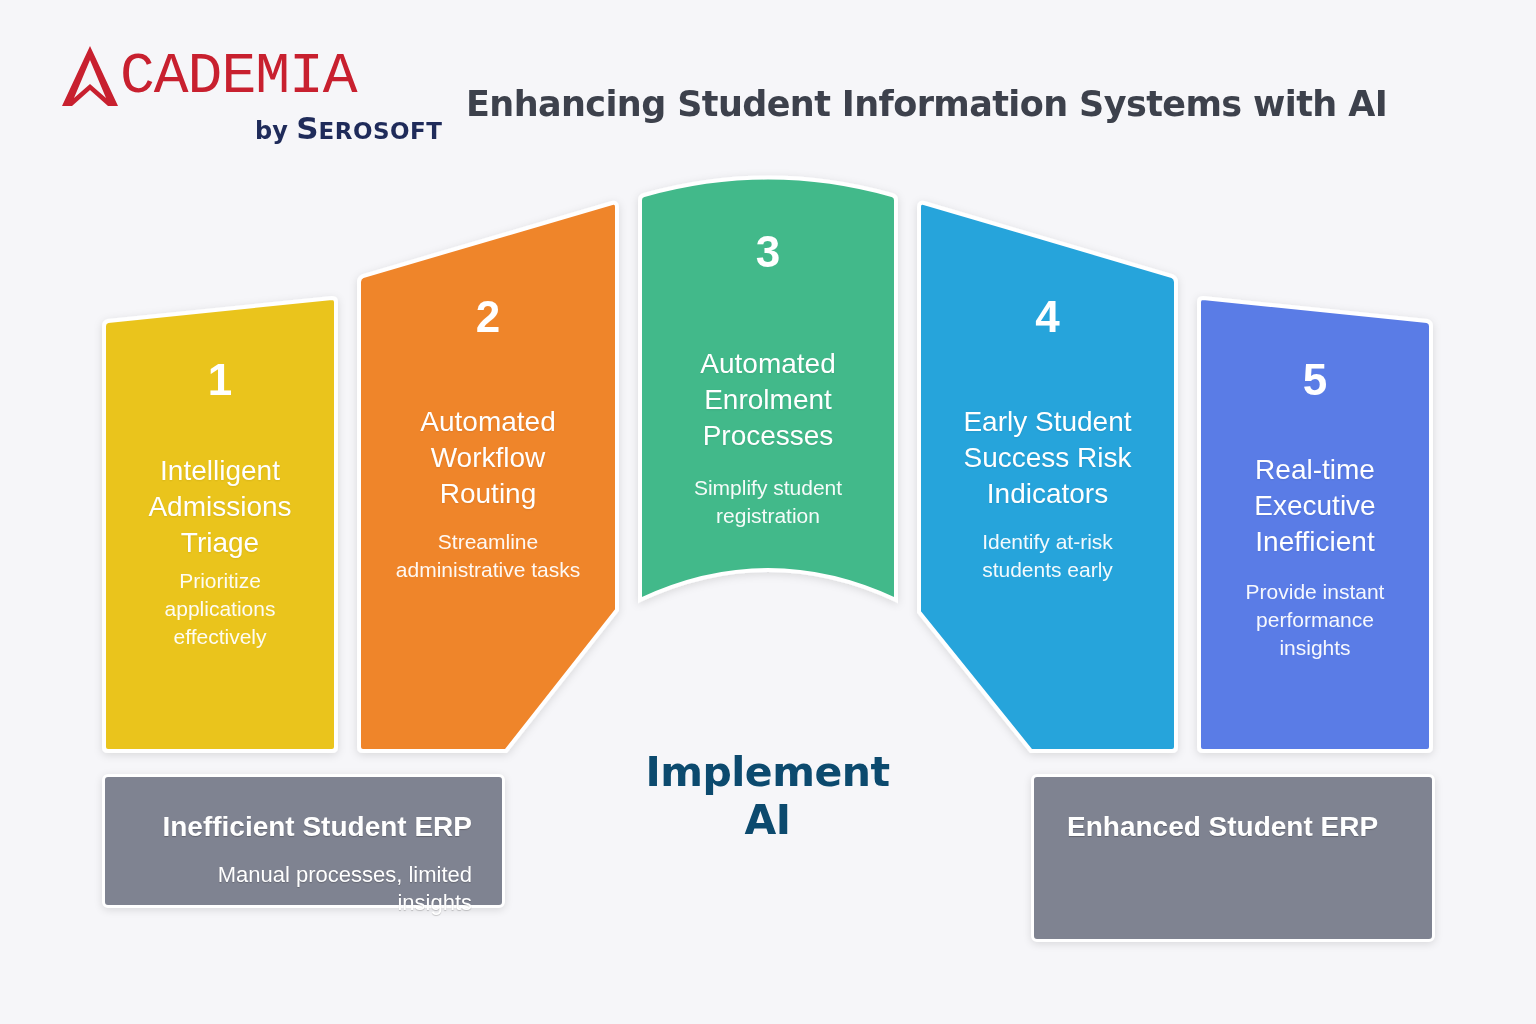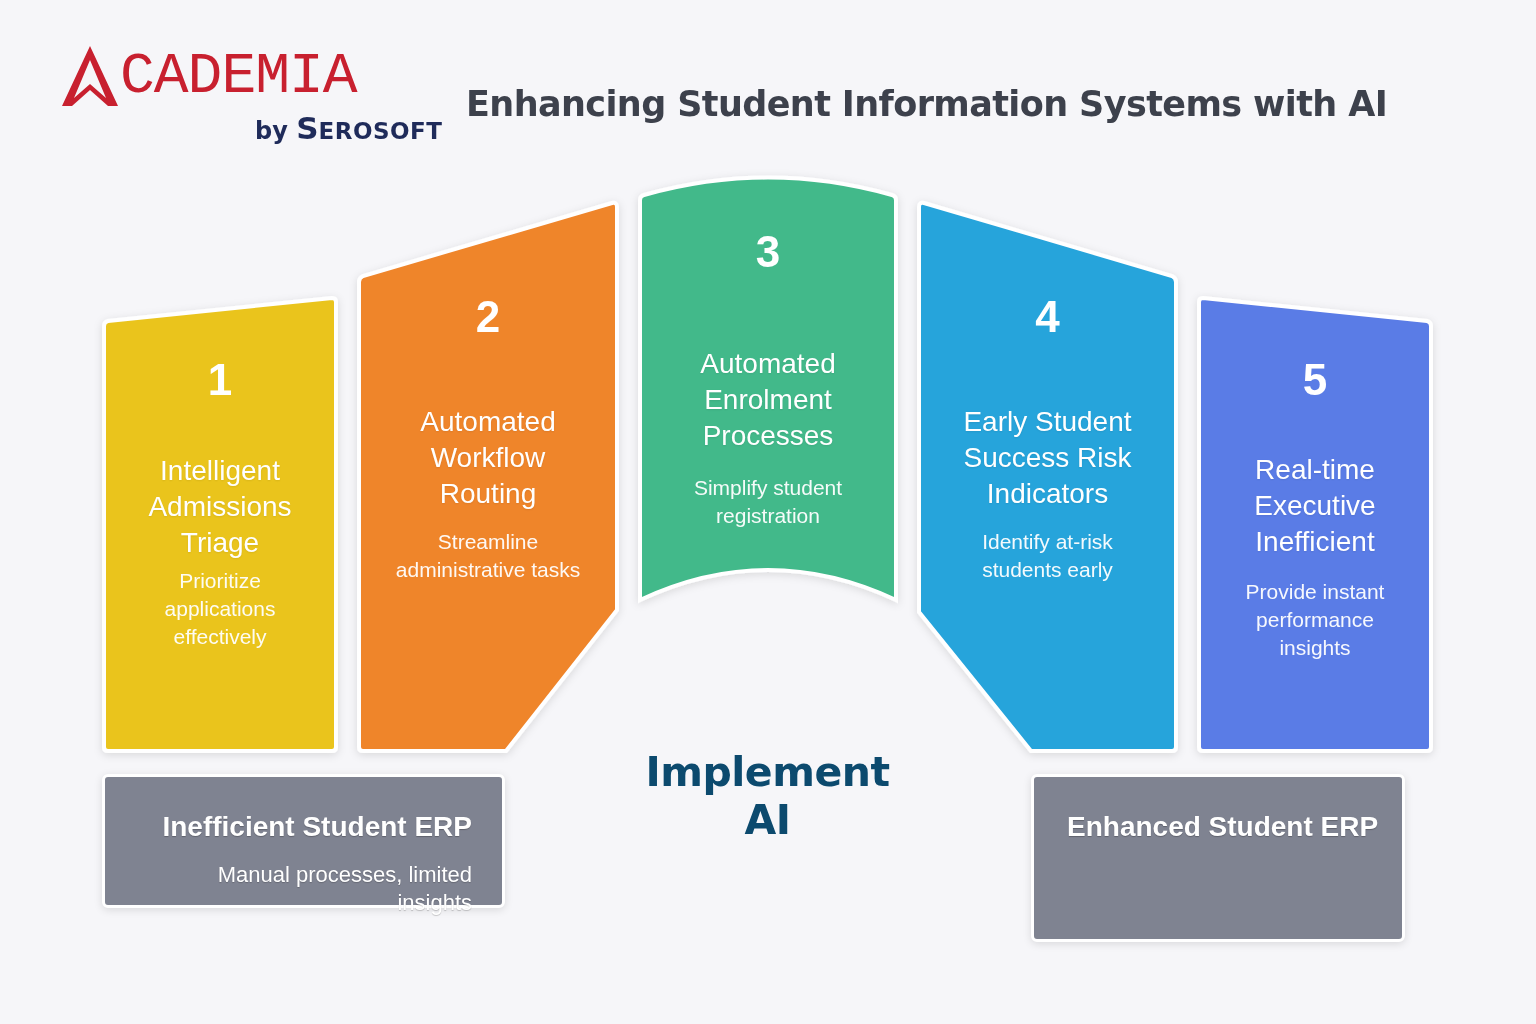--- a/index.html
+++ b/index.html
@@ -154,15 +154,15 @@
 <div class="implement">Implement AI</div>
 
 <div class="erp-box" style="left:102px; top:774px; width:403px; height:134px;">
   <div class="erp-title" style="right:30px; top:34px;">Inefficient Student ERP</div>
   <div class="erp-desc" style="right:30px; top:84px; text-align:right;">
     <div>Manual processes, limited</div>
     <div>insights</div>
   </div>
 </div>
 
-<div class="erp-box" style="left:1031px; top:774px; width:374px; height:168px;">
+<div class="erp-box" style="left:1031px; top:774px; width:404px; height:168px;">
   <div class="erp-title" style="left:33px; top:34px;">Enhanced Student ERP</div>
 </div>
 
 </body></html>

